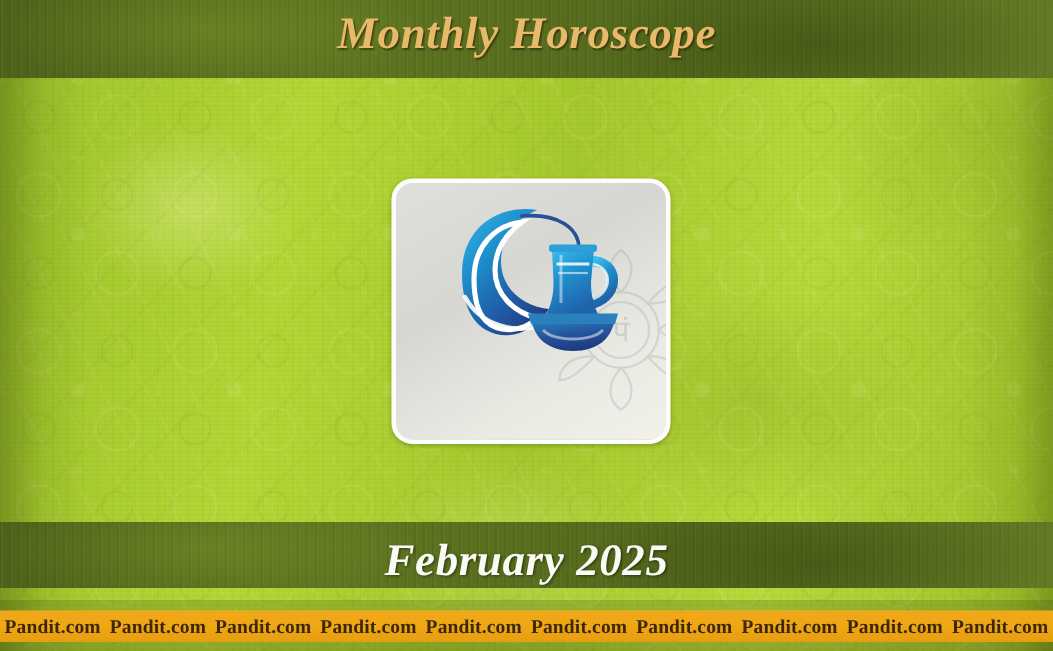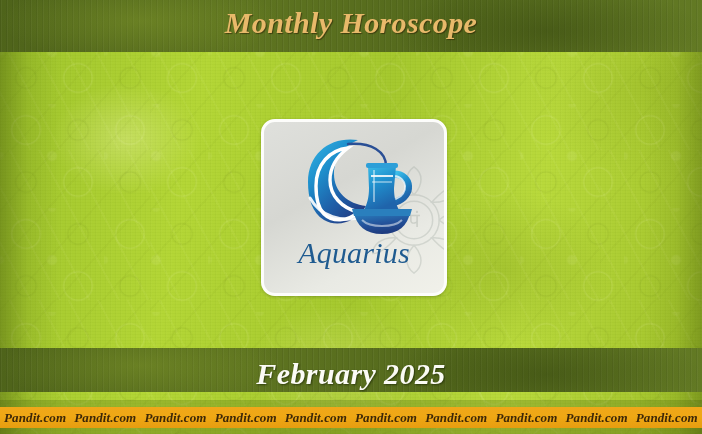--- a/index.html
+++ b/index.html
@@ -167,21 +167,20 @@
     top: 407px;
     width: 100%;
     height: 21px;
     background: linear-gradient(180deg, #f0a71a 0%, #efa814 45%, #e79d10 100%);
     display: flex;
     align-items: center;
     justify-content: space-around;
     overflow: hidden;
   }
   .watermark-strip .wm {
-    font-style: italic;
     font-weight: bold;
     font-size: 13px;
     color: #3c2708;
     white-space: nowrap;
     letter-spacing: 0.1px;
   }
   .strip-edge {
     position: absolute;
     left: 0;
     width: 100%;
@@ -285,21 +284,20 @@
 
         <path d="M68 82
                  L124 82
                  C122 96 112 104 96 104
                  C80 104 70 96 68 82 Z" fill="url(#bowlGrad)"></path>
         <path d="M66 79 L126 79 L124 86 L68 86 Z" fill="#2a7fbd"></path>
         <path d="M76 90 C84 98 108 98 116 90" fill="none" stroke="#ffffff" stroke-width="2" opacity="0.5"></path>
       </svg>
     </div>
 
-    <div class="sign-name">Aquarius</div>
   </div>
 
   <div class="banner bottom">
     <div class="banner-title" id="date-text">February 2025</div>
   </div>
 
   <div class="strip-edge above"></div>
   <div class="watermark-strip" id="watermark-strip">
       <span class="wm">Pandit.com</span>
       <span class="wm">Pandit.com</span>

